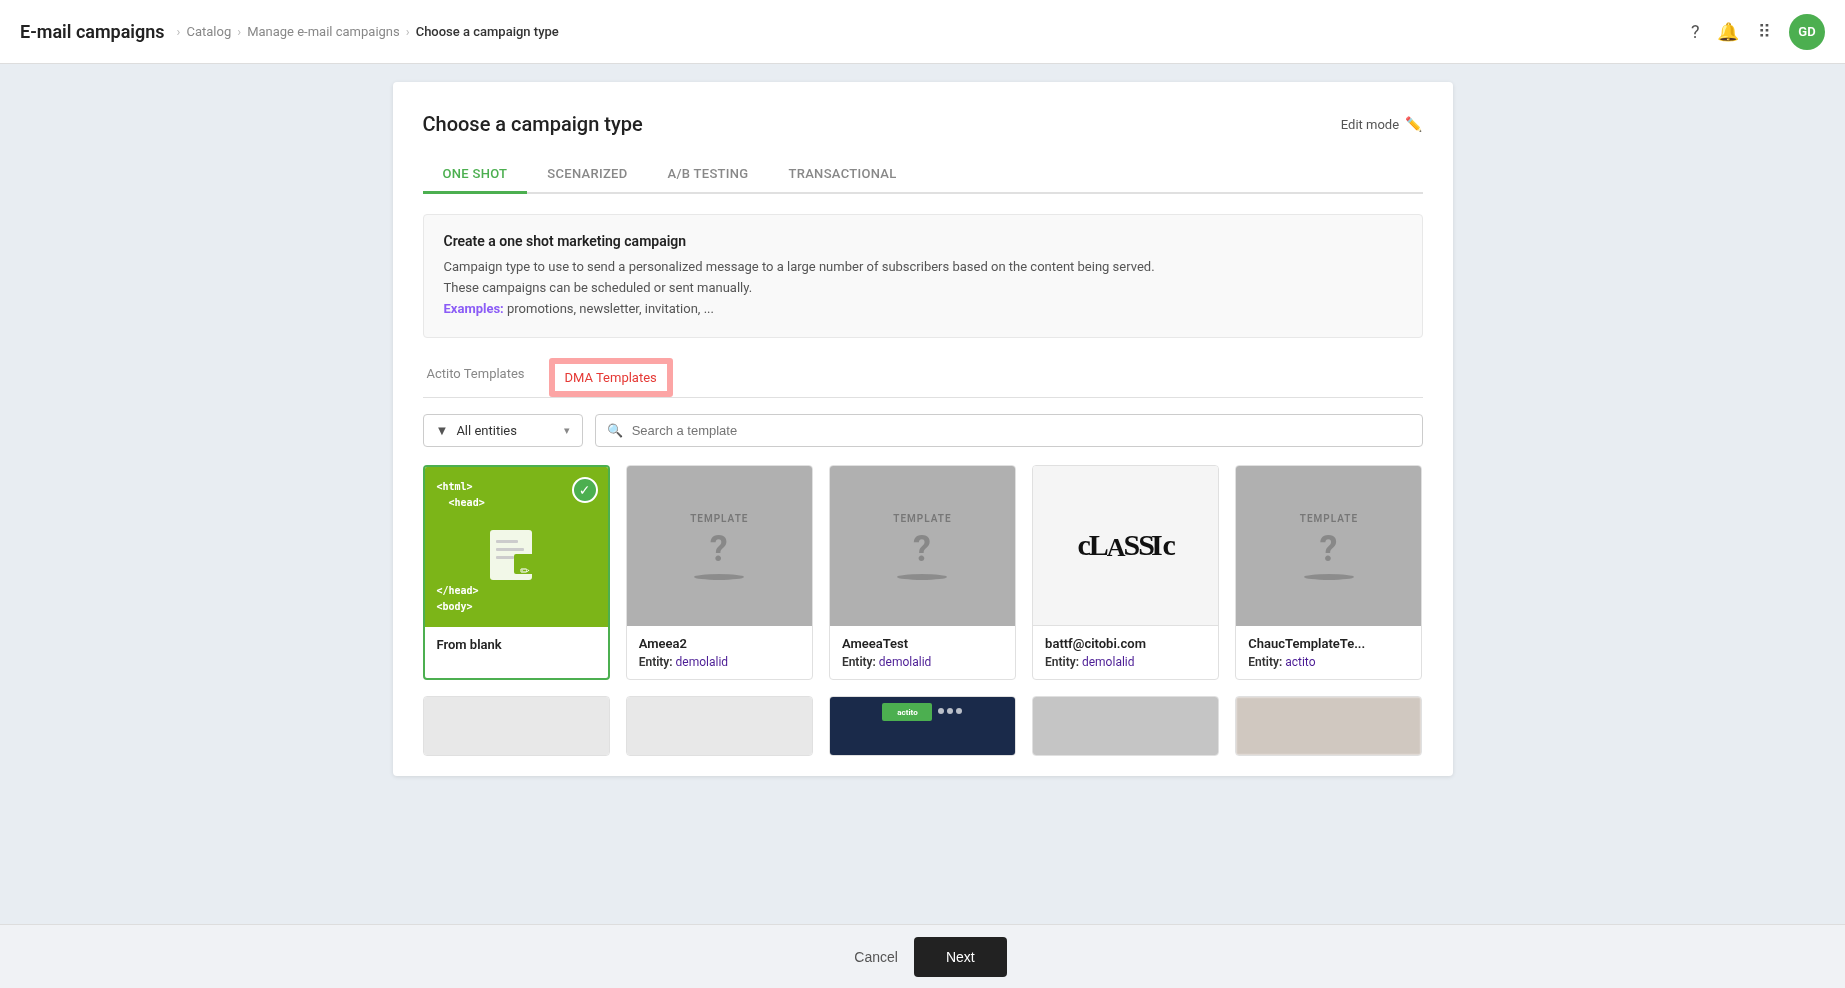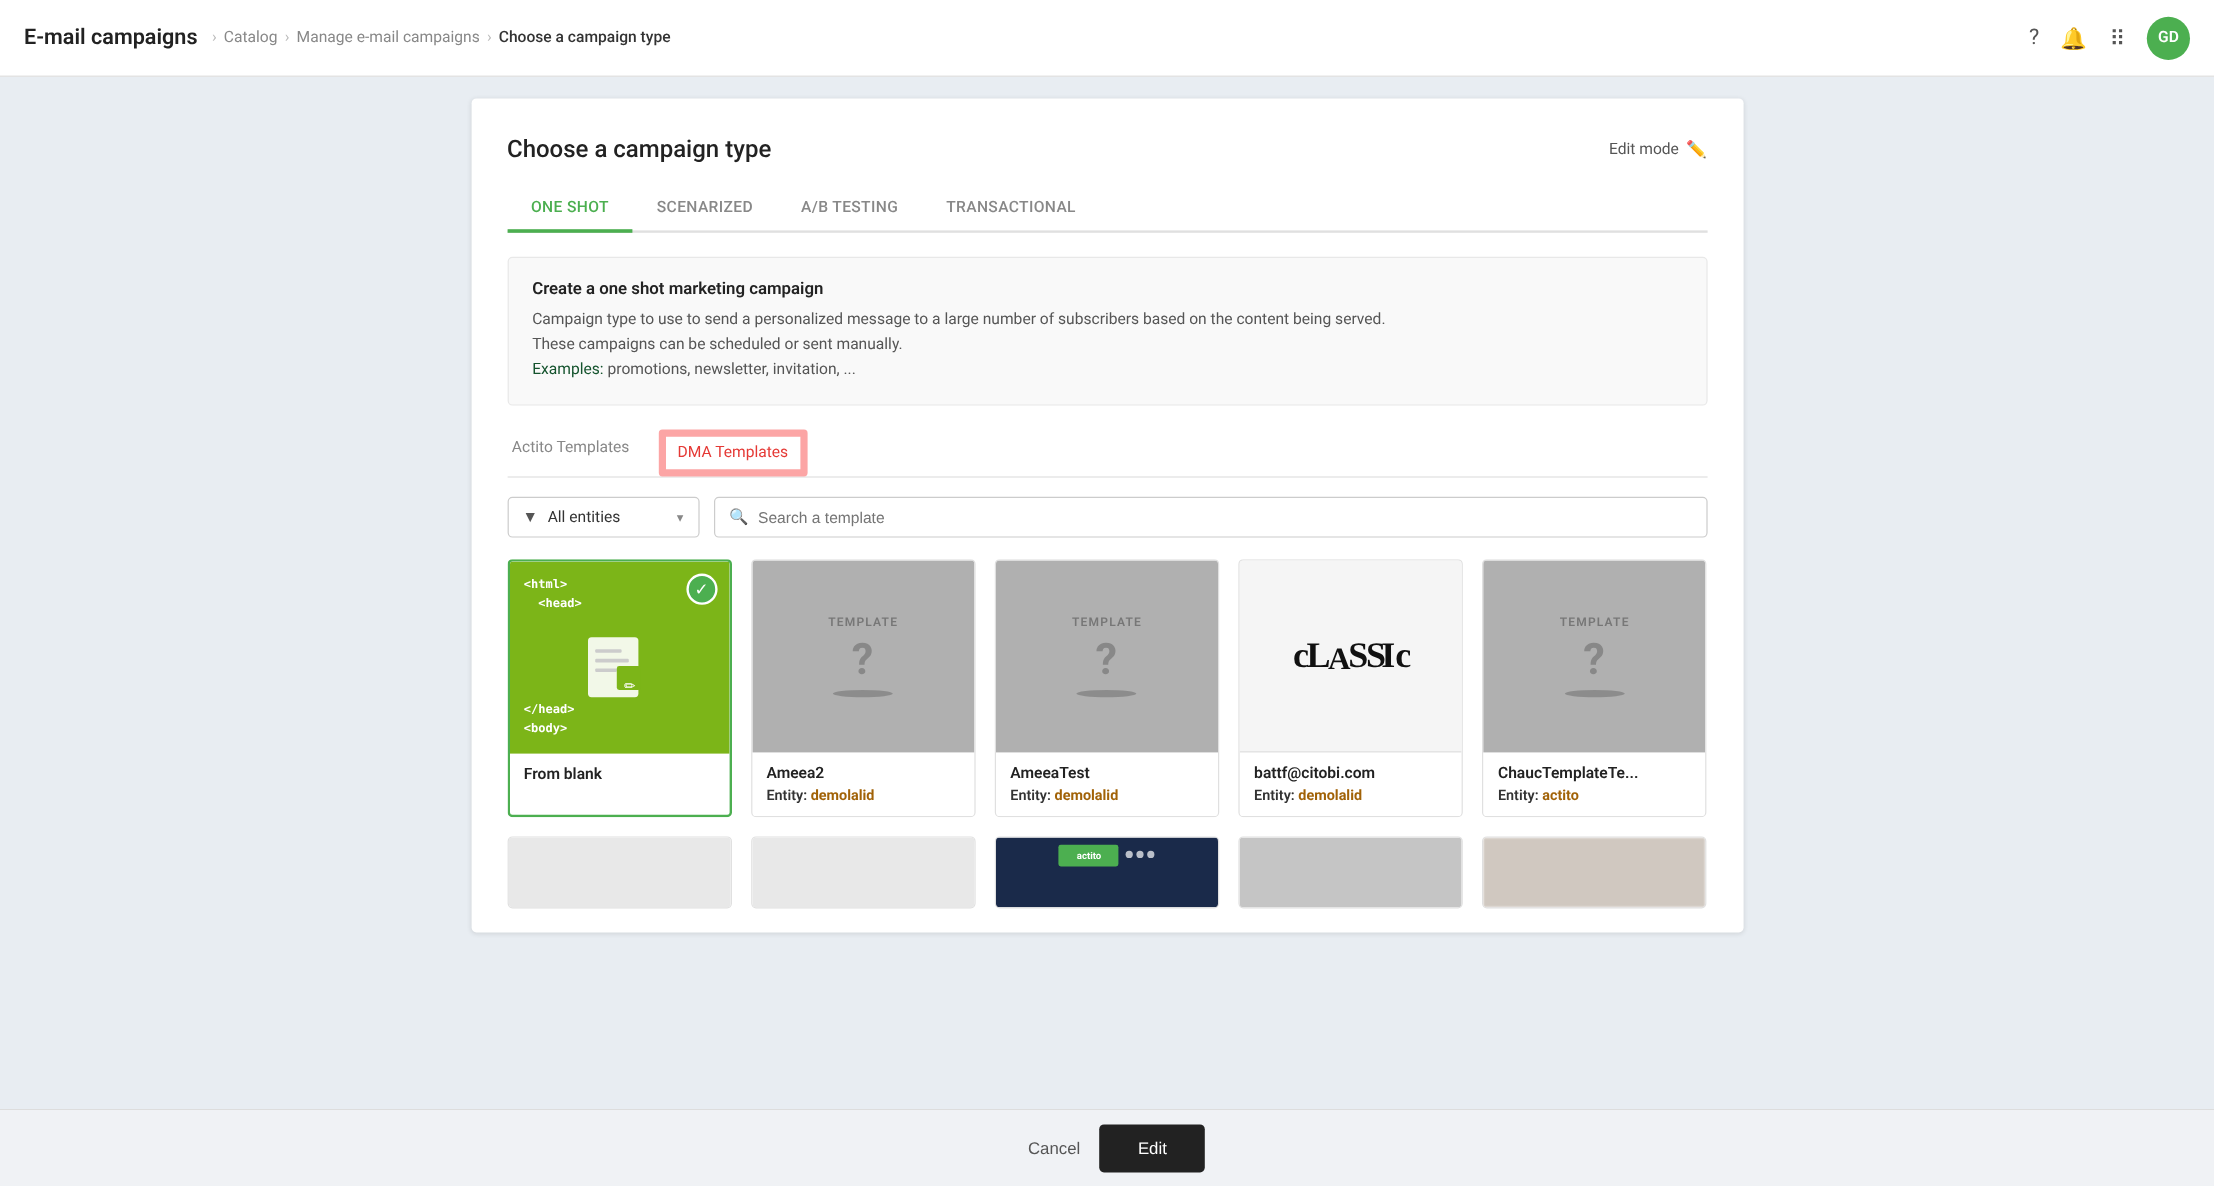--- a/index.html
+++ b/index.html
@@ -141,21 +141,21 @@
       font-size: 14px;
       font-weight: 600;
       margin-bottom: 8px;
       color: #222;
     }
     .description-box p {
       font-size: 13px;
       color: #555;
       line-height: 1.6;
     }
-    .description-box .examples { font-weight: 400; color: #14532d; }
+    .description-box .examples { font-weight: 700; color: #8b5cf6; }
 
     
     .template-tabs {
       display: flex;
       gap: 20px;
       margin-bottom: 16px;
       border-bottom: 1px solid #e0e0e0;
     }
     .template-tab {
       padding: 8px 4px;
@@ -337,21 +337,21 @@
       font-size: 13px;
       font-weight: 600;
       color: #222;
       margin-bottom: 4px;
     }
     .template-entity {
       font-size: 12px;
       color: #555;
     }
     .template-entity span { font-weight: 600; color: #333; }
-    .entity-link { color: #a16207; text-decoration: none; font-weight: bold; }
+    .entity-link { color: #4c1d95; text-decoration: none; }
 
     
     .template-grid-row2 {
       display: grid;
       grid-template-columns: repeat(5, 1fr);
       gap: 16px;
       margin-top: 16px;
     }
     .partial-card {
       border: 1px solid #e0e0e0;
@@ -612,14 +612,14 @@
       <div class="partial-card">
         <div class="partial-thumb" style="background:#d0c8c0; filter: blur(1px);"></div>
       </div>
     </div>
 
   </div>
 </div>
 
 <div class="footer-bar">
   <button class="cancel-btn">Cancel</button>
-  <button class="next-btn">Edit</button>
+  <button class="next-btn">Next</button>
 </div>
 
 </body></html>

